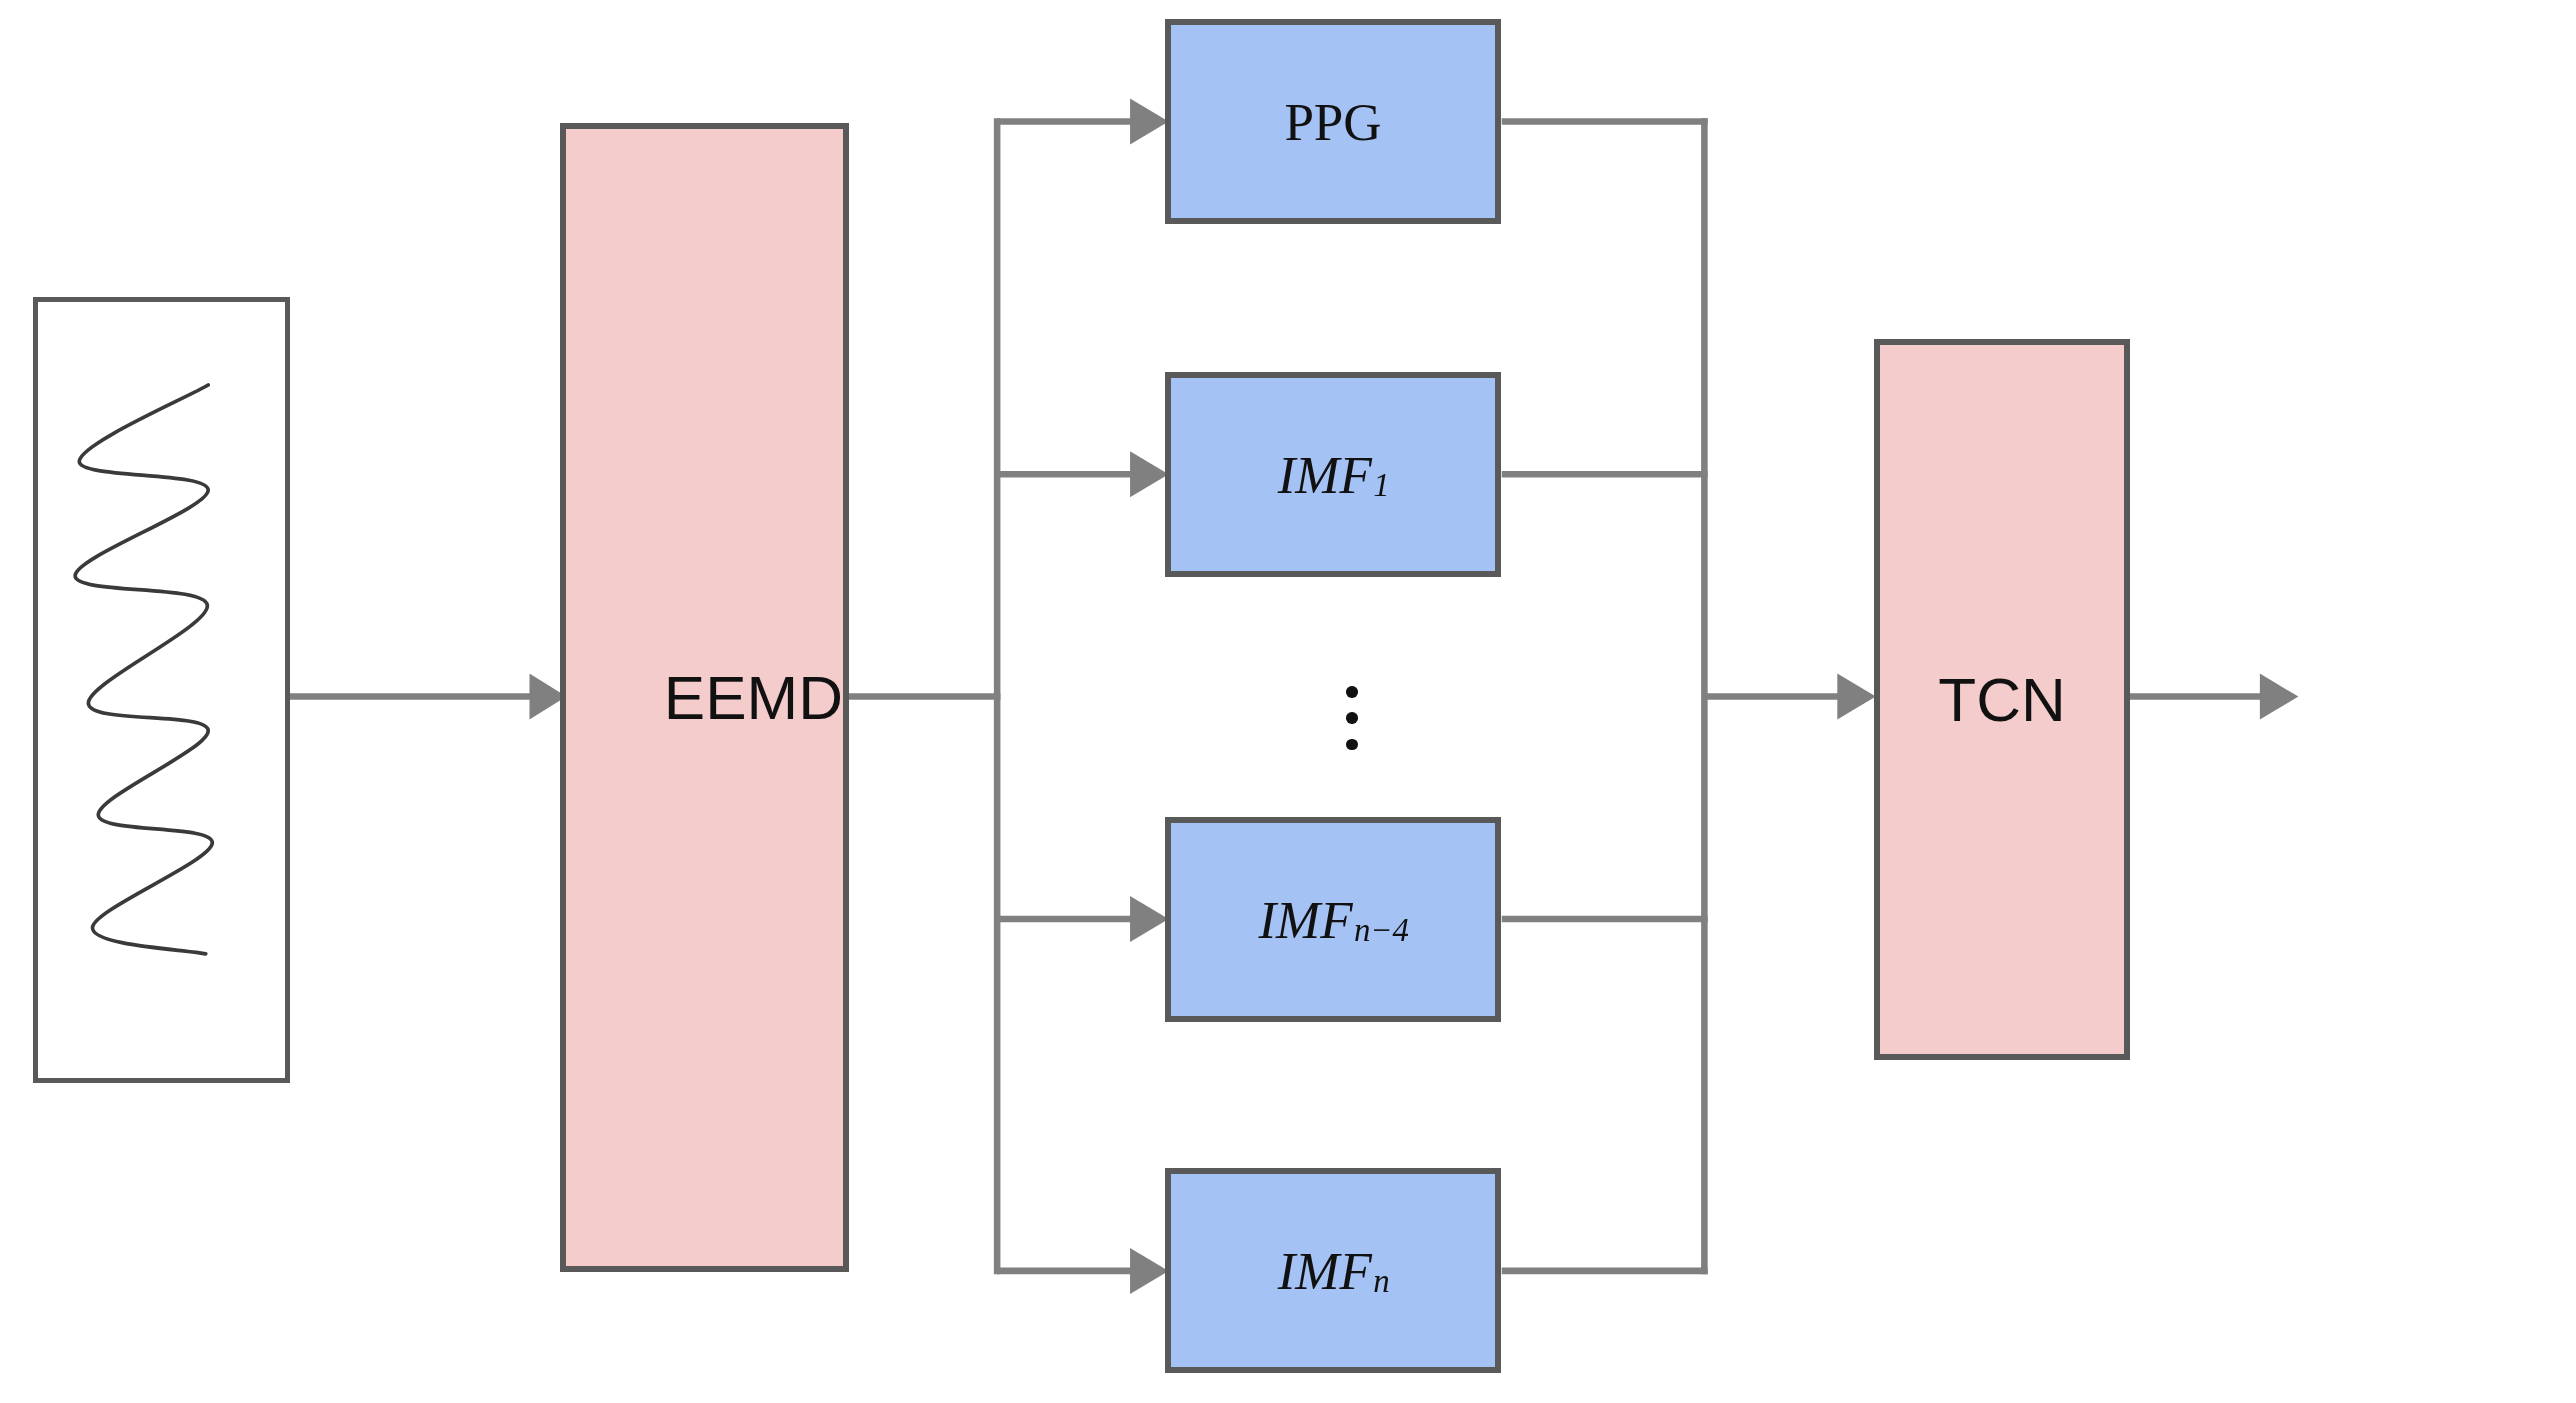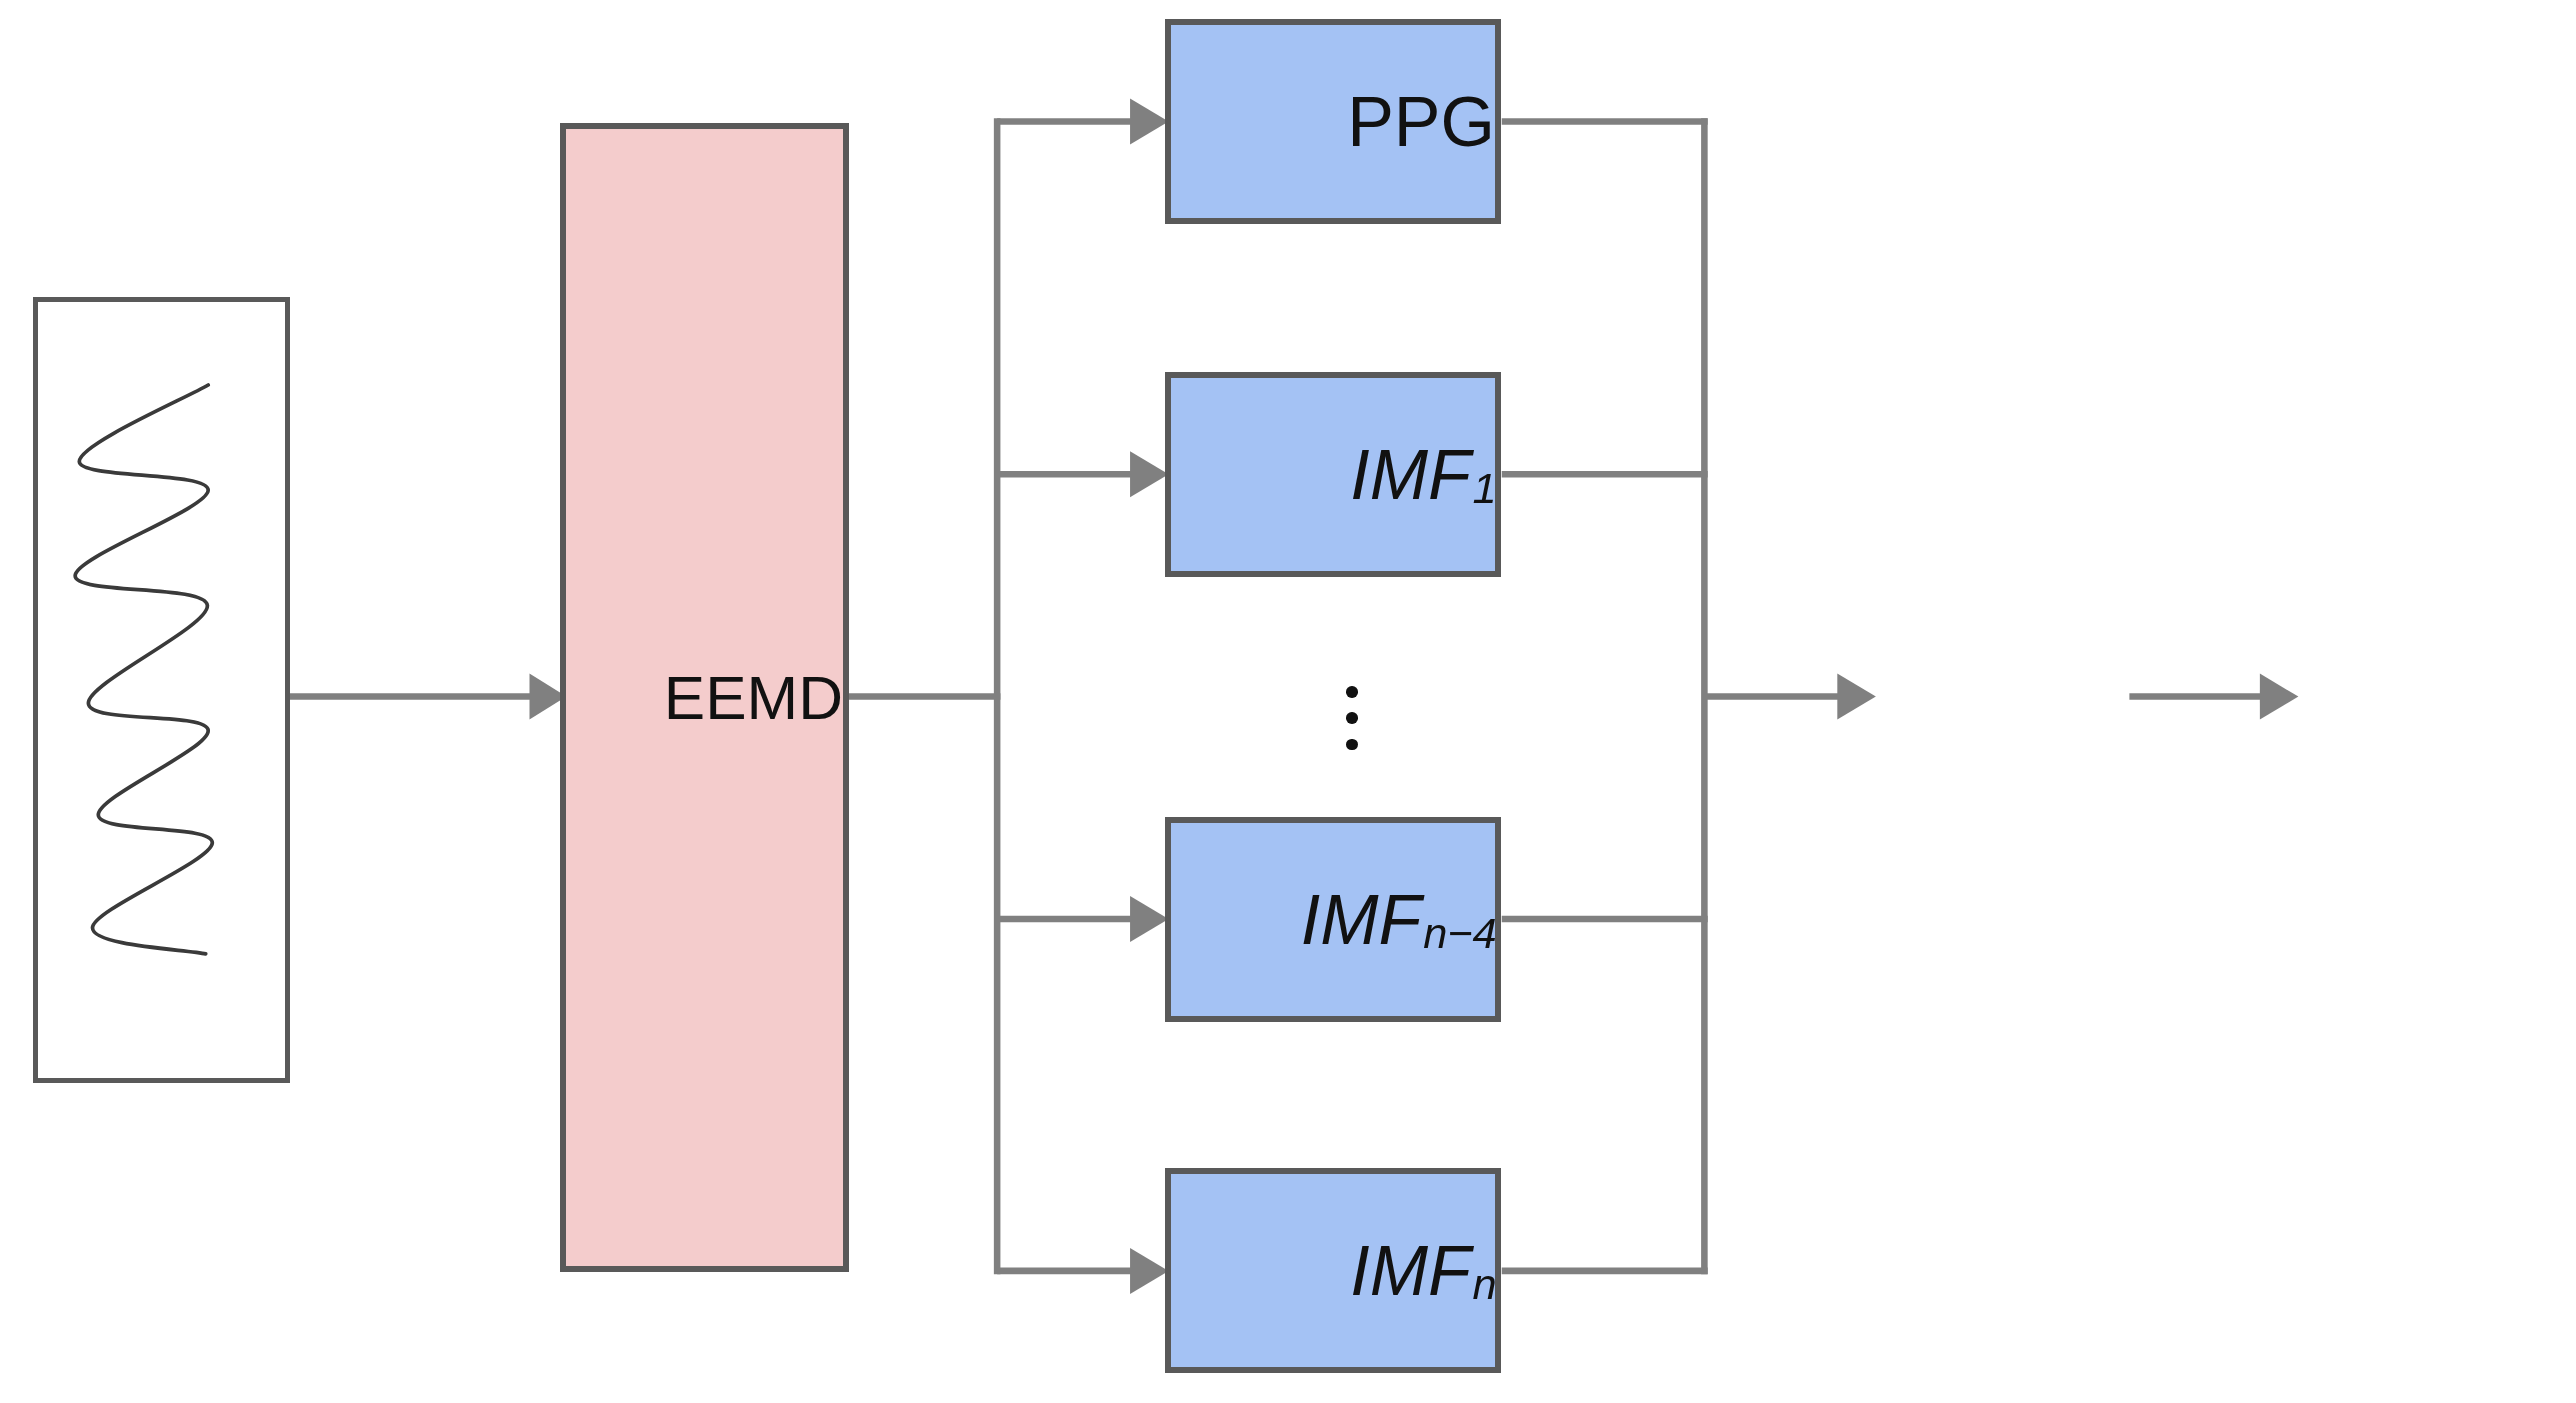--- a/index.html
+++ b/index.html
@@ -41,23 +41,22 @@
     left: 560px; top: 123px;
     width: 289px; height: 1149px;
     background: #f4cccc;
     font-size: 62px;
     justify-content: flex-end;
   }
   .box-blue {
     left: 1165px;
     width: 336px; height: 205px;
     background: #a4c2f4;
-    font-family: Liberation Sans, sans-serif;
-    font-size: 70px;
-    justify-content: flex-end;
+    font-family: Liberation Serif, serif;
+    font-size: 53px;
   }
   .box-ppg   { top: 19px; }
   .box-imf1  { top: 372px; }
   .box-imfn1 { top: 817px; }
   .box-imfn  { top: 1168px; }
   .imf-label {
     font-style: italic;
   }
   .imf-sub {
     font-style: italic;
@@ -168,16 +167,19 @@
   <div class="box box-blue box-imfn1">
     <span class="imf-label">IMF</span>
       <span class="imf-sub">n−4</span>
   </div>
 
   <div class="box box-blue box-imfn">
     <span class="imf-label">IMF</span>
       <span class="imf-sub">n</span>
   </div>
 
+  <div class="box box-tcn">
+    <span>TCN</span>
+  </div>
 
 
 </div>
 
 
 </body></html>

